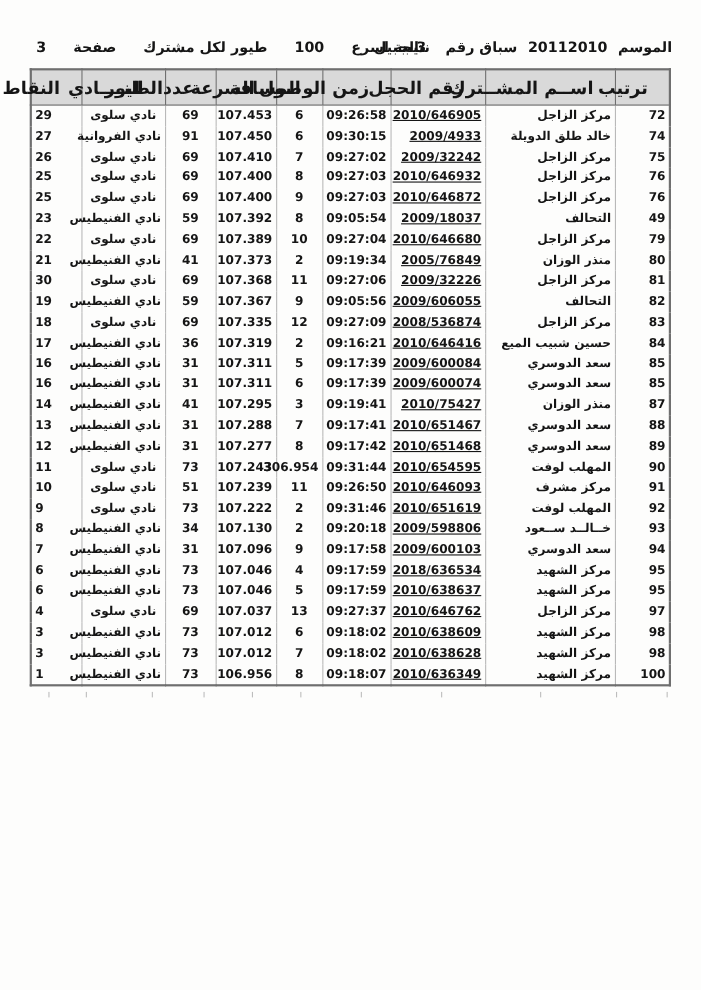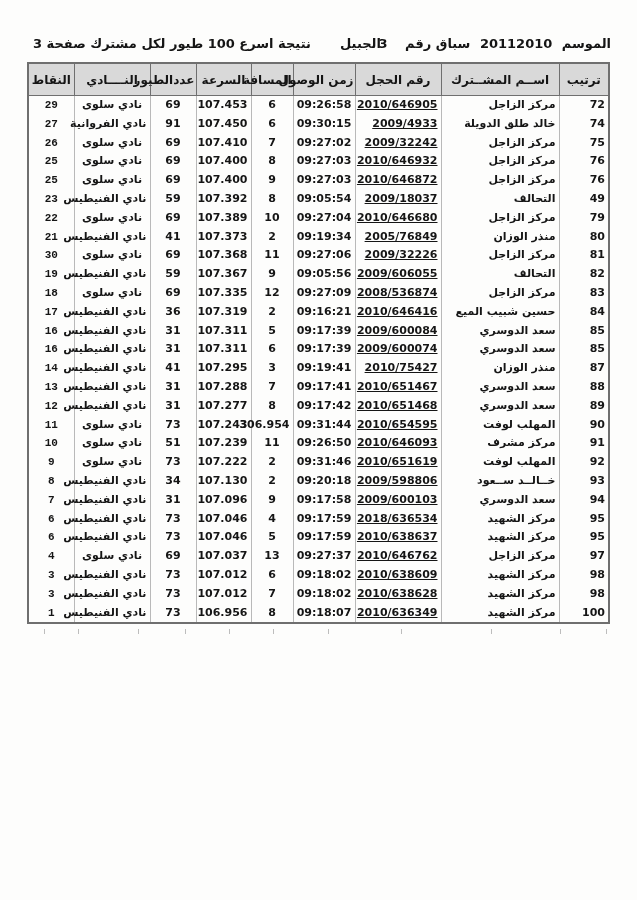--- a/index.html
+++ b/index.html
@@ -11,50 +11,50 @@
     color:#151515; font-weight:bold;
   }
 
   
   .topline { position:absolute; top:36px; left:0; right:0; height:20px; font-size:13px; white-space:nowrap; }
   .tl-right { position:absolute; right:26px; direction:rtl; }
   .tl-right span { margin-left:5px; }
   .tl-right span:last-child { margin-left:0; margin-right:8px; }
   .tl-loc { position:absolute; left:340px; direction:rtl; }
   .tl-left { position:absolute; left:33px; direction:rtl; }
-  .tl-left span { margin-left:0; }
+  .tl-left span { margin-left:20px; }
   .tl-left span:last-child { margin-left:0; }
 
   
   table.results {
     position:absolute; top:62px; left:27px; width:582px;
     border-collapse:collapse; direction:rtl; table-layout:fixed;
     border:2px solid #6f6f6f;
   }
   table.results th {
     background:#d9d9d9; border:1px solid #6f6f6f;
-    font-size:12px; font-weight:bold; height:31px;
-    padding:0 1px; text-align:center; white-space:nowrap; overflow:visible;
+    font-size:16px; font-weight:bold; height:31px;
+    padding:0 19px; text-align:center; white-space:nowrap; overflow:visible;
   }
   table.results td {
     border-left:1px solid #b9b9b9; border-right:1px solid #b9b9b9;
     border-top:none; border-bottom:none;
     height:18.8px; line-height:18.8px; font-size:11px; font-weight:bold;
     padding:0 3px; white-space:nowrap; overflow:visible;
   }
   
   td.c0 { text-align:right; }                       
   td.c1 { padding-right:7px; }     
   td.c2 { padding-right:12px;text-decoration:underline; }    
   td.c3 { text-align:center;margin-top:30px; }                       
   td.c4 { text-align:center; }                       
   td.c5 { text-align:center; }                       
   td.c6 { text-align:center; }                       
   td.c7 { text-align:center; font-size:10.5px; }     
-  td.c8 { text-align:center;font-family:Liberation Mono, monospace; }                       
+  td.c8 { text-align:left; }                       
   th.c4, th.c8 { font-size:11.5px; }
 
   
   .ticks { position:absolute; top:629px; left:0; width:637px; height:6px; }
   .ticks span { position:absolute; top:0; width:1px; height:5px; background:#bdbdbd; }
 </style>
 </head>
 <body>
 
 <div class="page">

